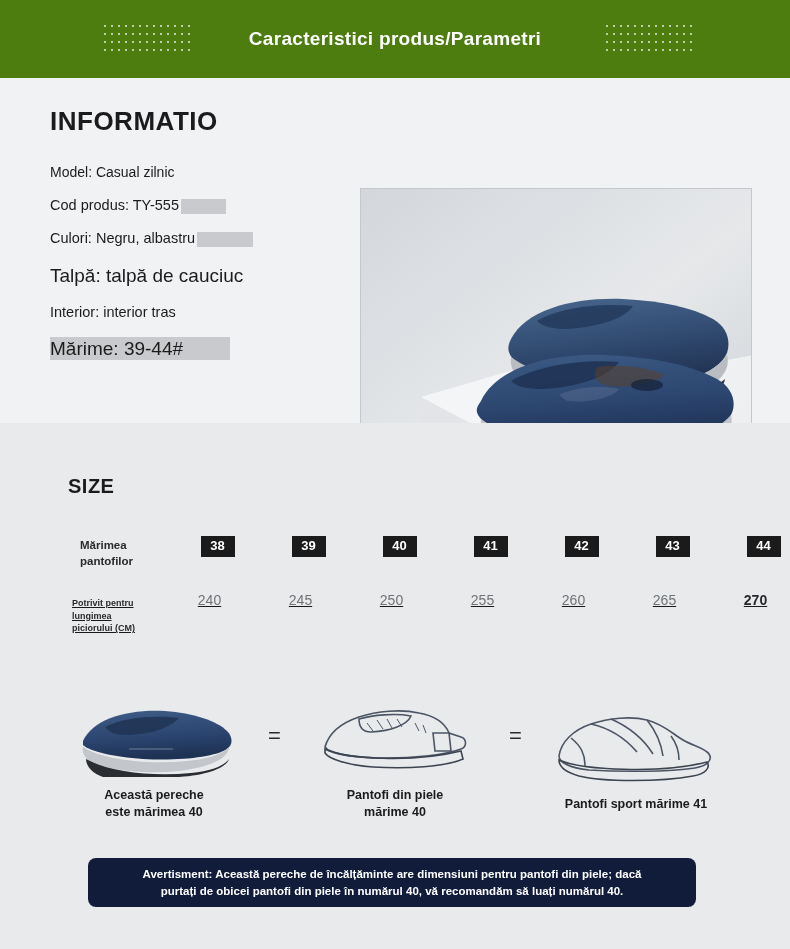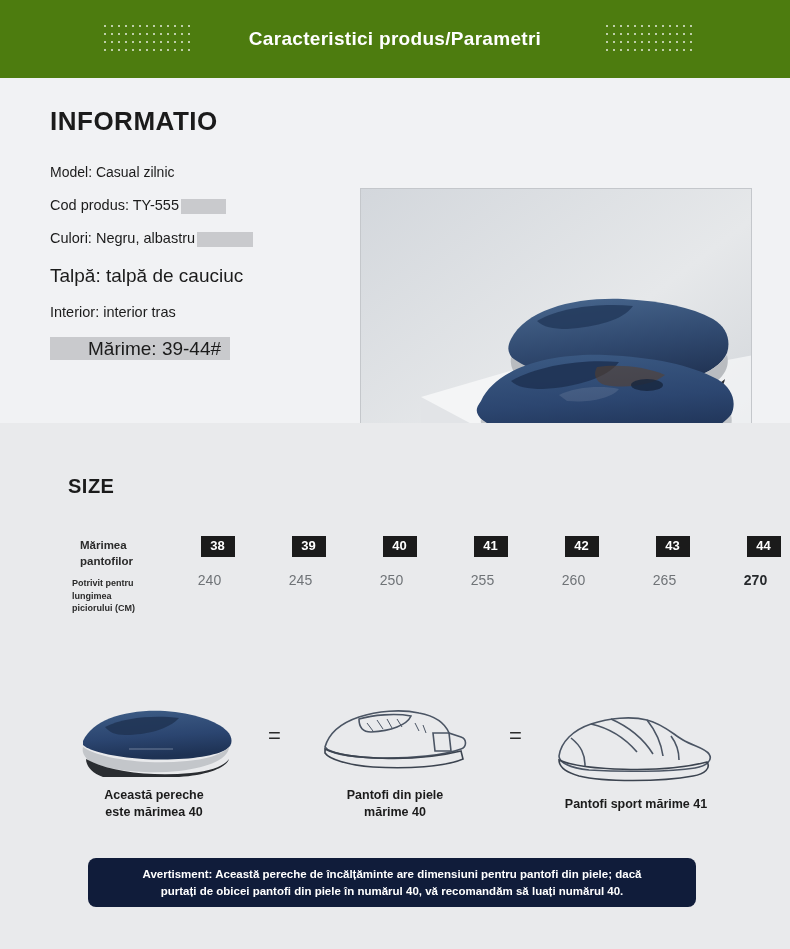--- a/index.html
+++ b/index.html
@@ -147,21 +147,21 @@
     display: inline-block;
     min-width: 34px;
     padding: 3px 7px 4px;
     background: #1b1b1b;
     color: #ffffff;
     font-size: 13px;
     font-weight: bold;
     text-align: center;
     line-height: 1.1;
   }
-  .len-row { margin-top: 2px; }
+  .len-row { margin-top: 22px; text-decoration: underline; }
   .len {
     font-size: 14px;
     color: #6f7377;
   }
   .len.dark { color: #26292c; font-weight: bold; }
 
   
   .compare {
     position: absolute;
     left: 0;
@@ -348,21 +348,21 @@
 
 
     <div class="spec bigger">
       <span class="txt">Talpă:  talpă de cauciuc</span>
     </div>
 
     <div class="spec">
       <span class="txt">Interior: interior tras</span>
     </div>
 
-    <div class="spec bigger" style="margin-bottom:12px;padding-left:38px;">
+    <div class="spec bigger" style="margin-bottom:12px;">
       <span class="hl-block" style="left:0; top:1px; width:180px; height:23px;"></span>
       <span class="txt">Mărime: 39-44#</span>
     </div>
   </div>
 
   <div class="photo">
     <svg width="392" height="297" viewBox="0 0 392 297" aria-hidden="true">
       <defs>
         <linearGradient id="bgq" x1="0" y1="0" x2="1" y2="1">
           <stop offset="0%" stop-color="#d3d7dc"></stop>

